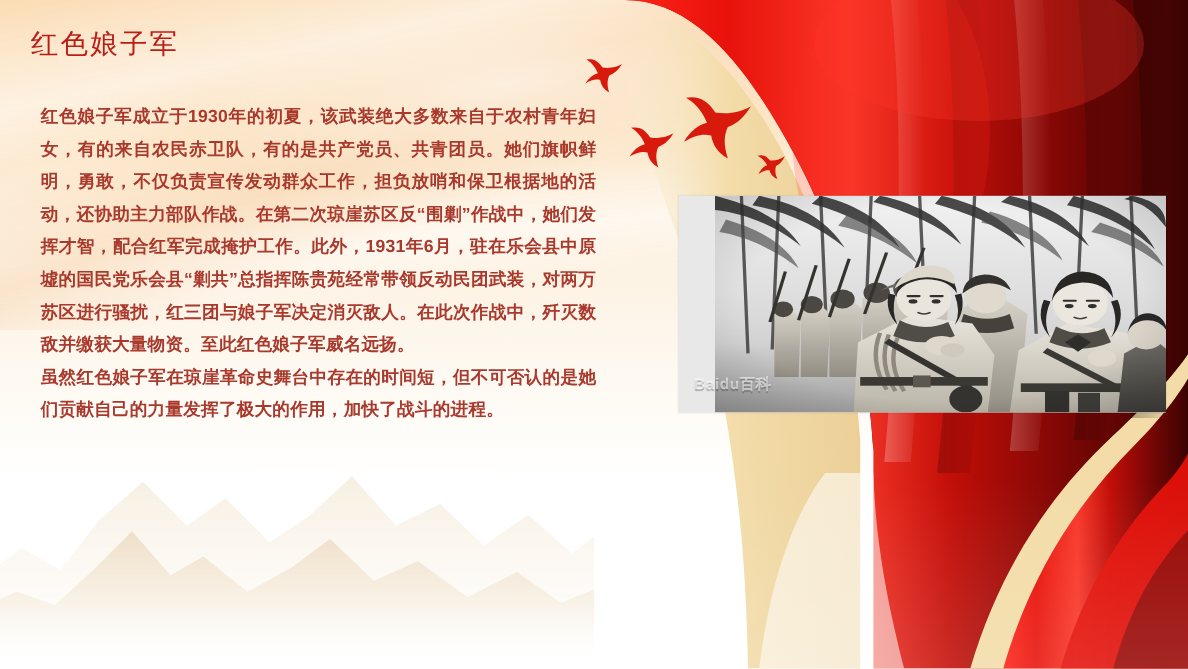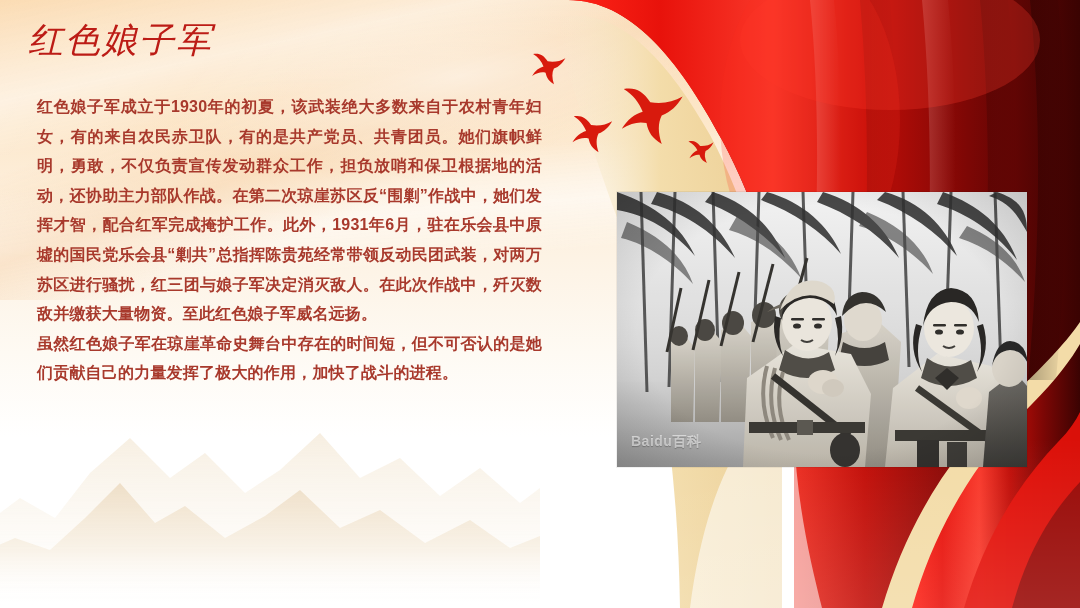--- a/index.html
+++ b/index.html
@@ -46,44 +46,44 @@
 
   
   .curtain{position:absolute;right:0;top:0;width:520px;height:608px;}
 
   
   .birds{position:absolute;left:520px;top:45px;width:230px;height:130px;}
 
   
   .title{
     position:absolute;left:28px;top:18px;
-    font-size:35px;line-height:44px;
+    font-size:25px;line-height:44px;
     color:#bc1c16;
     letter-spacing:2px;
     white-space:nowrap;
-    font-style:italic;
   }
 
   
   .body-copy{
     position:absolute;left:37px;top:92px;width:505px;
     font-size:16px;line-height:29.6px;
     font-weight:bold;
     color:#a8392c;
     letter-spacing:.2px;
     text-align:justify;
     text-justify:inter-ideograph;
     white-space:pre-wrap;
   }
 
   
   .photo{
-    position:absolute;left:617px;top:192px;width:410px;height:275px;
+    position:absolute;left:617px;top:178px;width:410px;height:197px;
     background:#e8e8e8;overflow:hidden;
     box-shadow:0 0 0 1px rgba(0,0,0,.06);
+    padding-left:33px;
   }
   .photo svg{display:block;width:100%;height:100%;}
   .photo-watermark{
     position:absolute;left:14px;bottom:16px;
     font-size:14px;font-weight:bold;color:rgba(255,255,255,.55);
     letter-spacing:.5px;
     text-shadow:0 1px 1px rgba(0,0,0,.25);
   }
 </style>
 </head>

